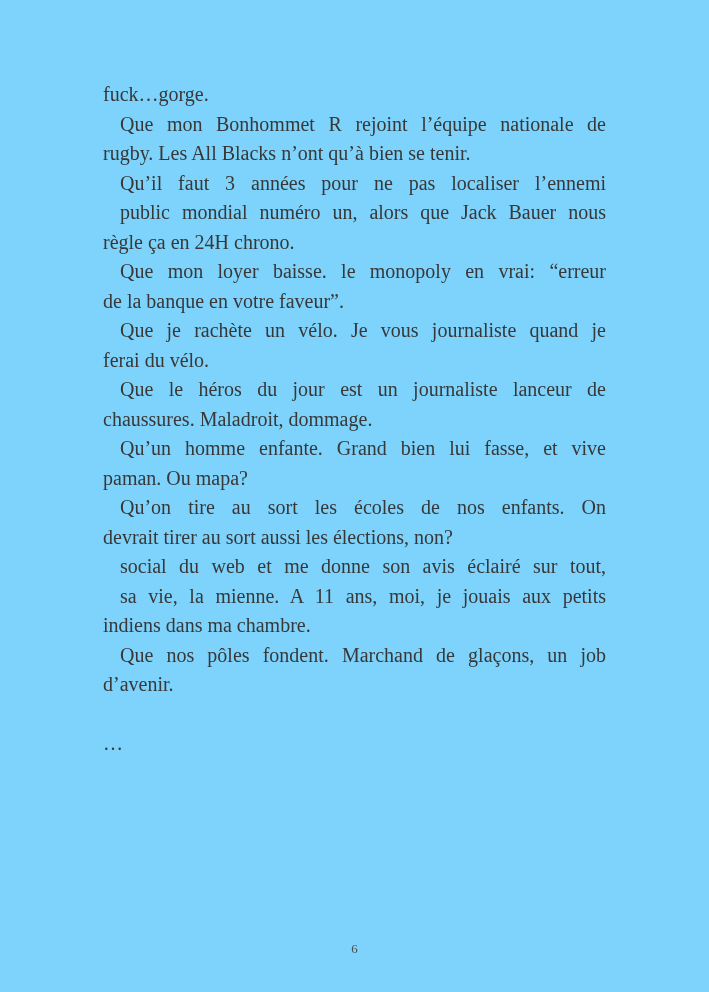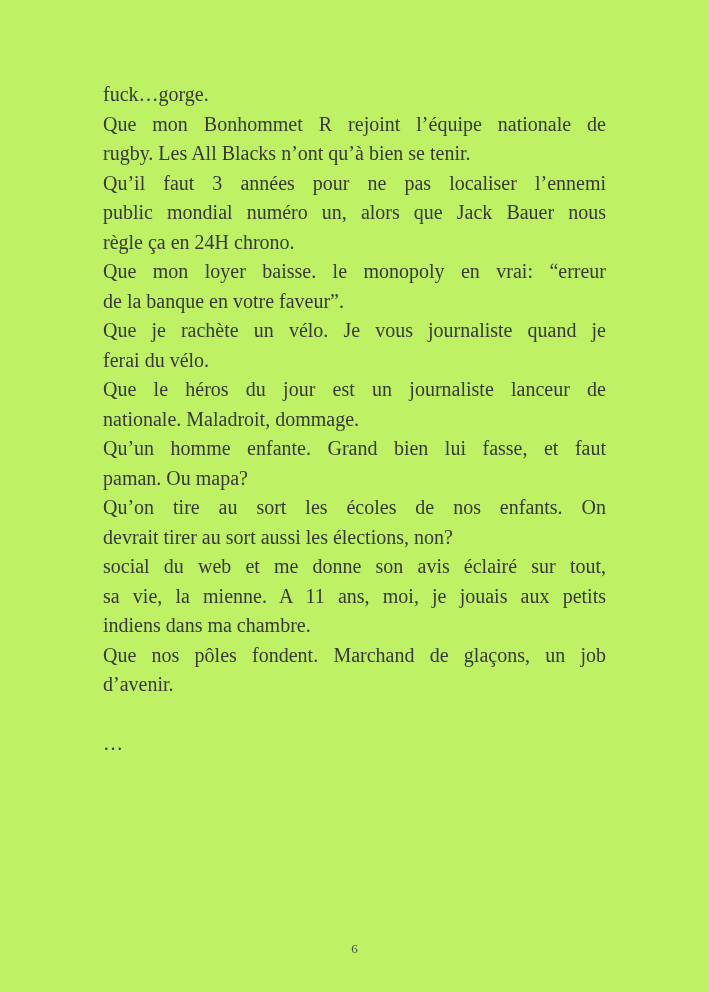--- a/index.html
+++ b/index.html
@@ -4,21 +4,21 @@
 <style>
   html, body {
     margin: 0;
     padding: 0;
     background: #ffffff;
   }
   .page {
     position: relative;
     width: 709px;
     height: 992px;
-    background: #bef264;
+    background: #7dd3fc;
     overflow: hidden;
     font-family: "Liberation Serif", "DejaVu Serif", serif;
   }
   .text-column {
     position: absolute;
     left: 103px;
     top: 80px;
     width: 503px;
     font-size: 20px;
     line-height: 29.5px;
@@ -28,20 +28,21 @@
     margin: 0;
   }
   .line {
     min-height: 29.5px;
     text-align: left;
     white-space: normal;
   }
   .line.just {
     text-align: justify;
     text-align-last: justify;
+    margin-left: 17px;
   }
   .page-number {
     position: absolute;
     top: 940px;
     left: 0;
     width: 709px;
     text-align: center;
     font-size: 13px;
     line-height: 18px;
     color: #4d4d4d;
@@ -67,24 +68,24 @@
       <div class="paragraph">
         <div class="line just">Que mon loyer baisse. le monopoly en vrai: “erreur</div>
         <div class="line">de la banque en votre faveur”.</div>
       </div>
       <div class="paragraph">
         <div class="line just">Que je rachète un vélo. Je vous journaliste quand je</div>
         <div class="line">ferai du vélo.</div>
       </div>
       <div class="paragraph">
         <div class="line just">Que le héros du jour est un journaliste lanceur de</div>
-        <div class="line">nationale. Maladroit, dommage.</div>
+        <div class="line">chaussures. Maladroit, dommage.</div>
       </div>
       <div class="paragraph">
-        <div class="line just">Qu’un homme enfante. Grand bien lui fasse, et faut</div>
+        <div class="line just">Qu’un homme enfante. Grand bien lui fasse, et vive</div>
         <div class="line">paman. Ou mapa?</div>
       </div>
       <div class="paragraph">
         <div class="line just">Qu’on tire au sort les écoles de nos enfants. On</div>
         <div class="line">devrait tirer au sort aussi les élections, non?</div>
       </div>
       <div class="paragraph">
         <div class="line just">social du web et me donne son avis éclairé sur tout,</div>
         <div class="line just">sa vie, la mienne. A 11 ans, moi, je jouais aux petits</div>
         <div class="line">indiens dans ma chambre.</div>

